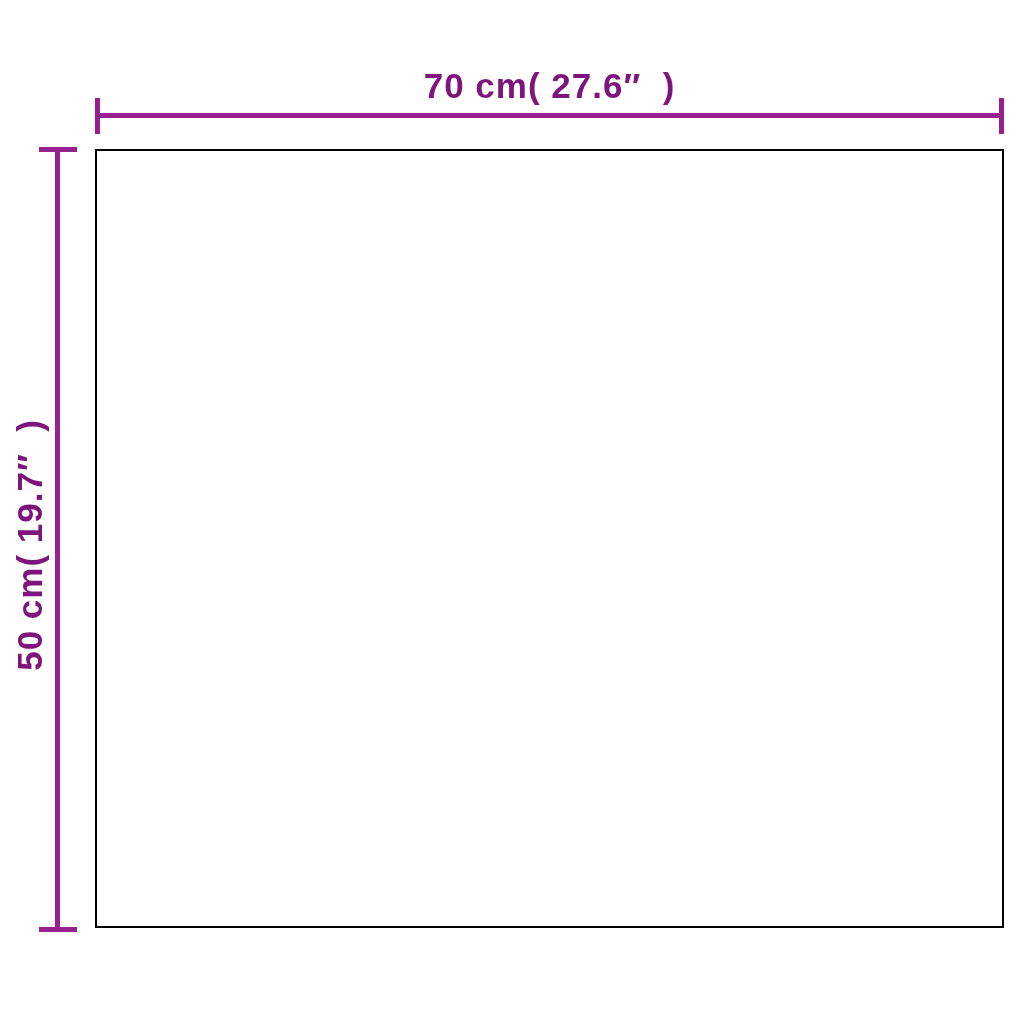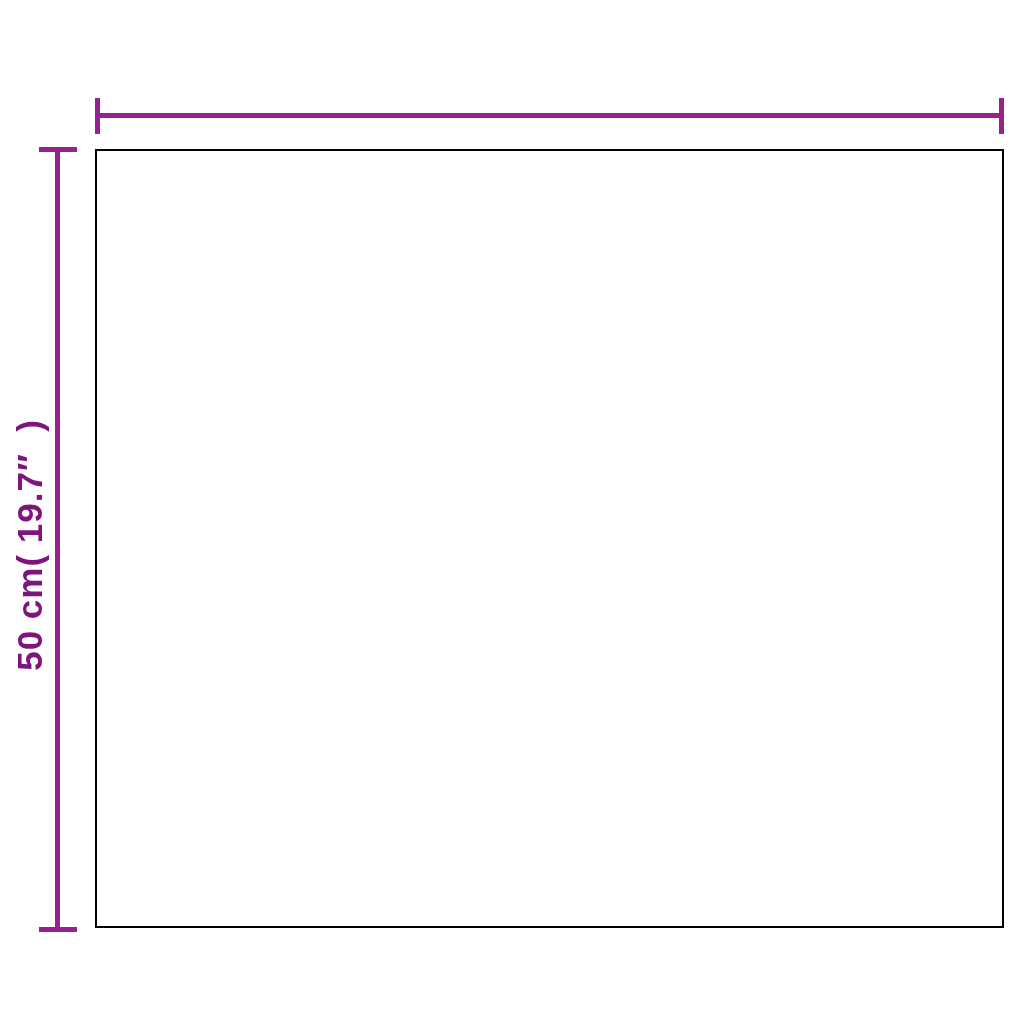--- a/index.html
+++ b/index.html
@@ -94,19 +94,20 @@
 </head>
 <body>
 
 <div class="canvas">
 
   <div class="product-rect"></div>
 
   <div class="h-dim-line"></div>
   <div class="h-dim-tick left"></div>
   <div class="h-dim-tick right"></div>
+  <div class="width-label">70 cm( 27.6″  )</div>
 
   <div class="v-dim-line"></div>
   <div class="v-dim-tick top"></div>
   <div class="v-dim-tick bottom"></div>
   <div class="height-label">50 cm( 19.7″  )</div>
 
 </div>
 
 </body></html>

